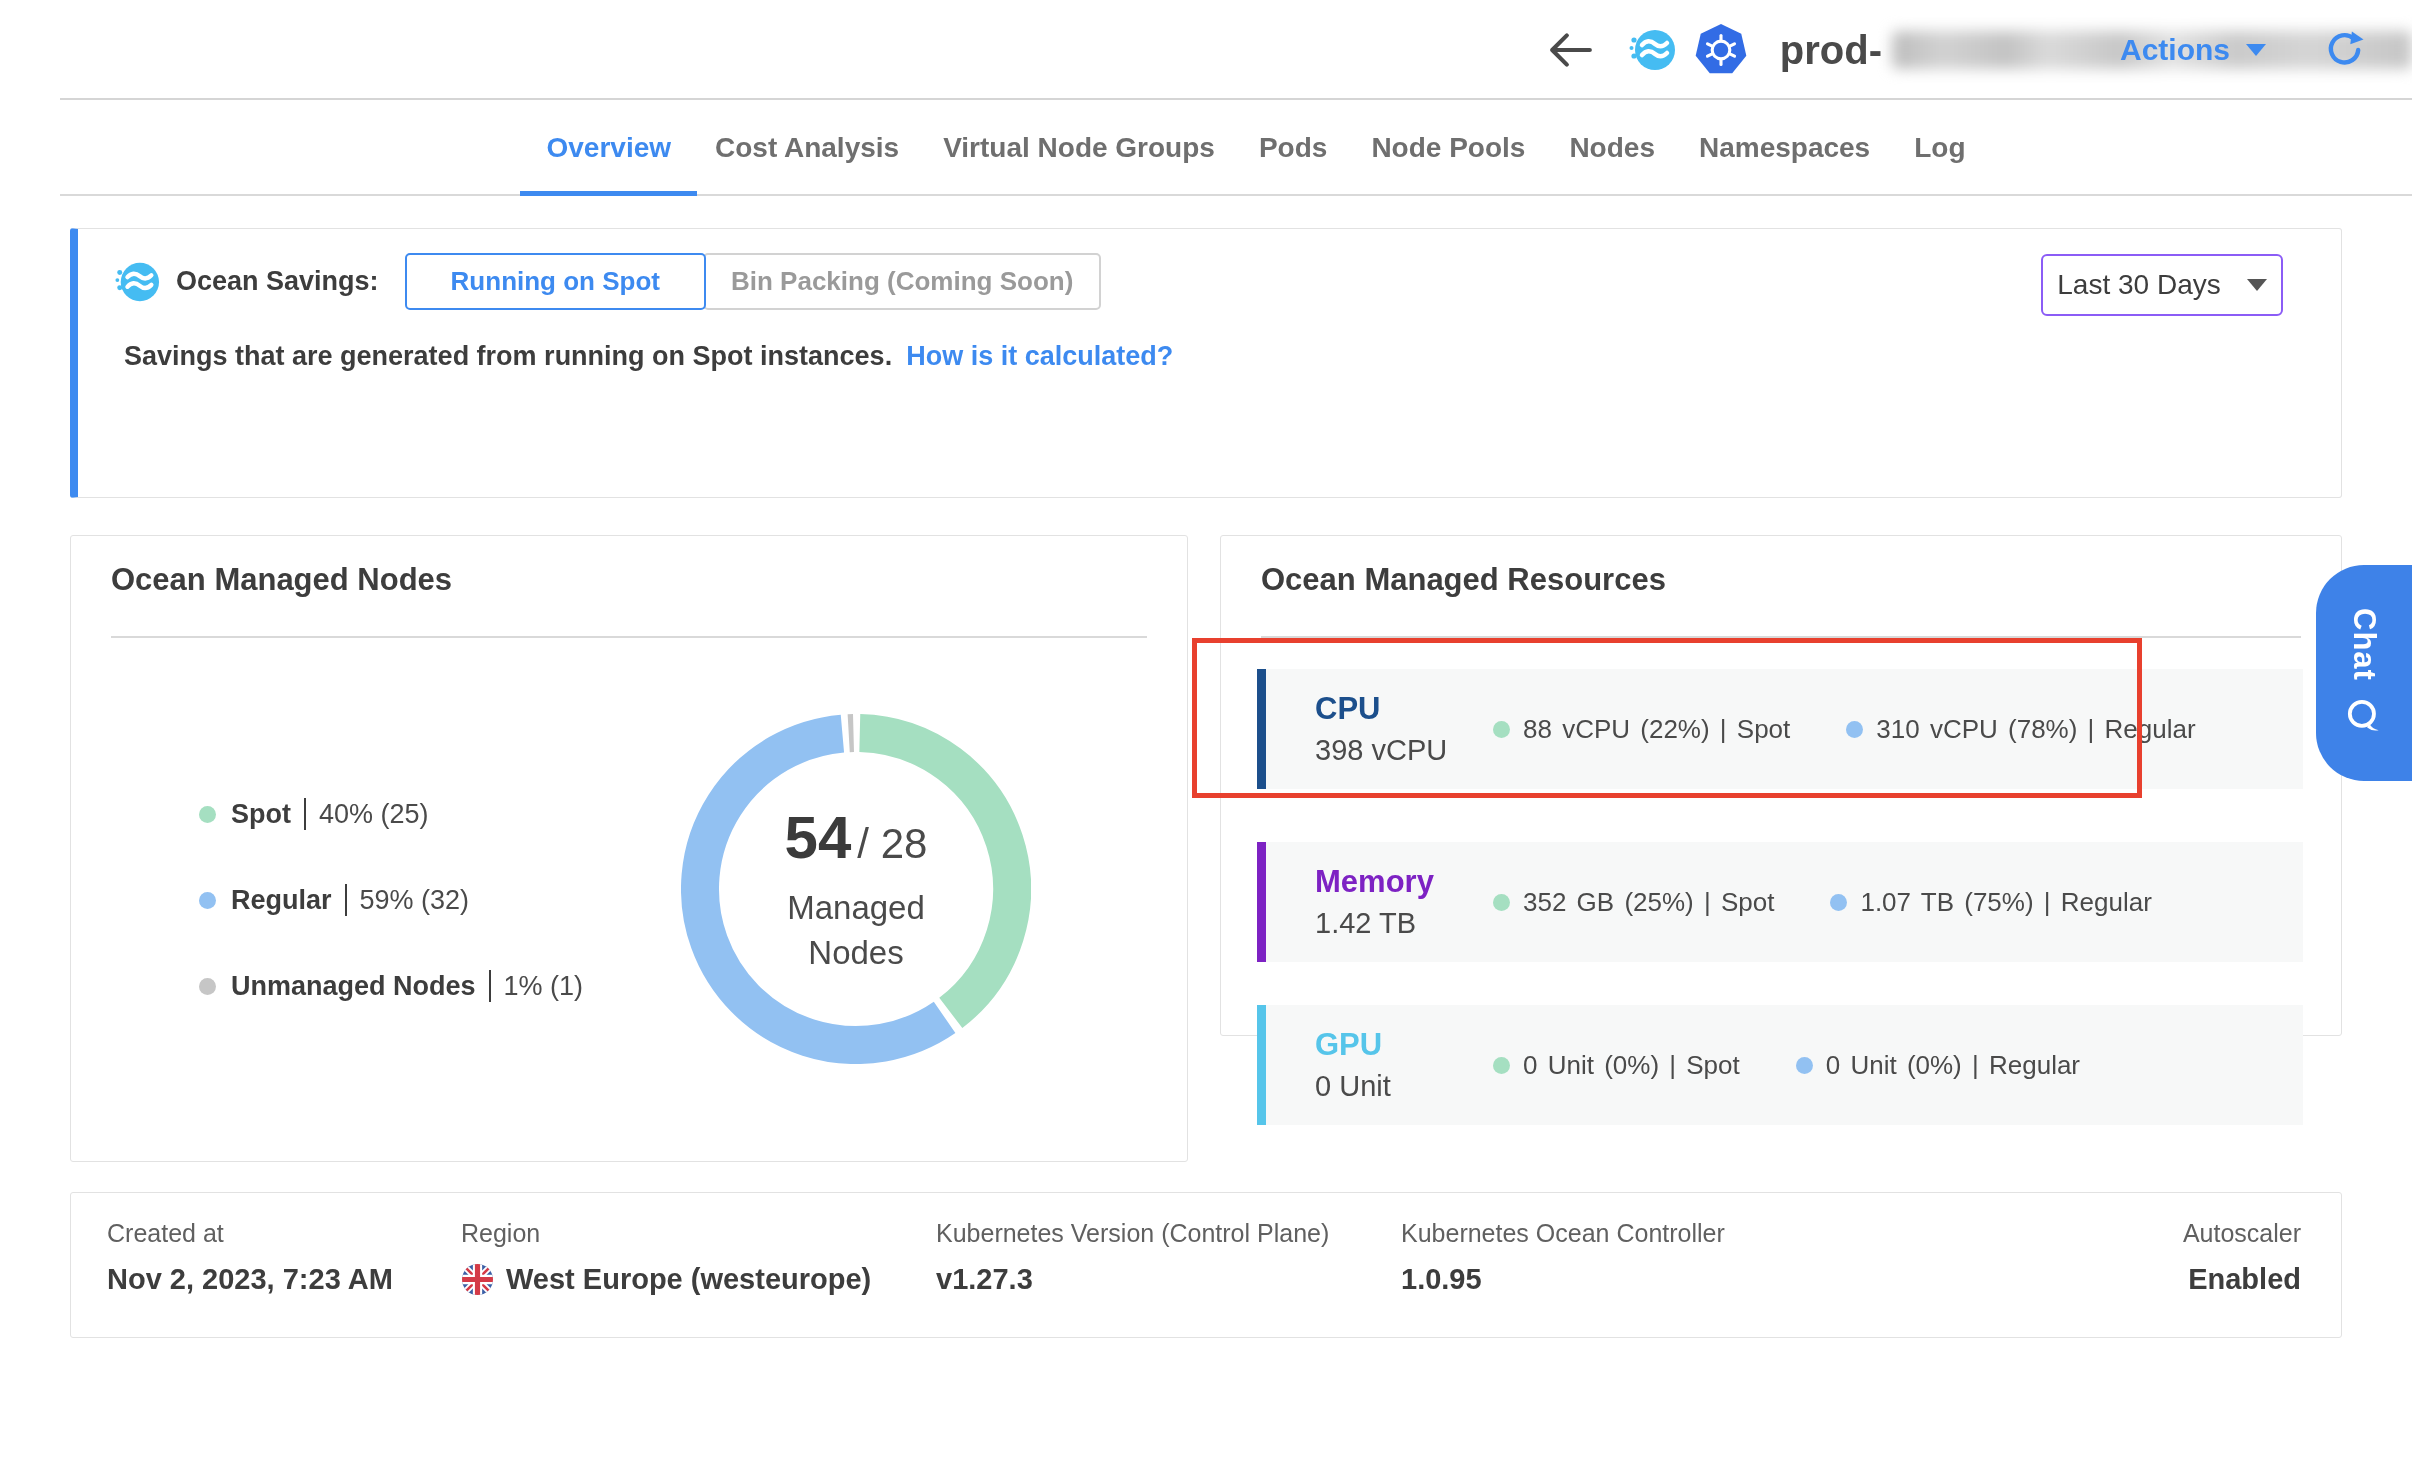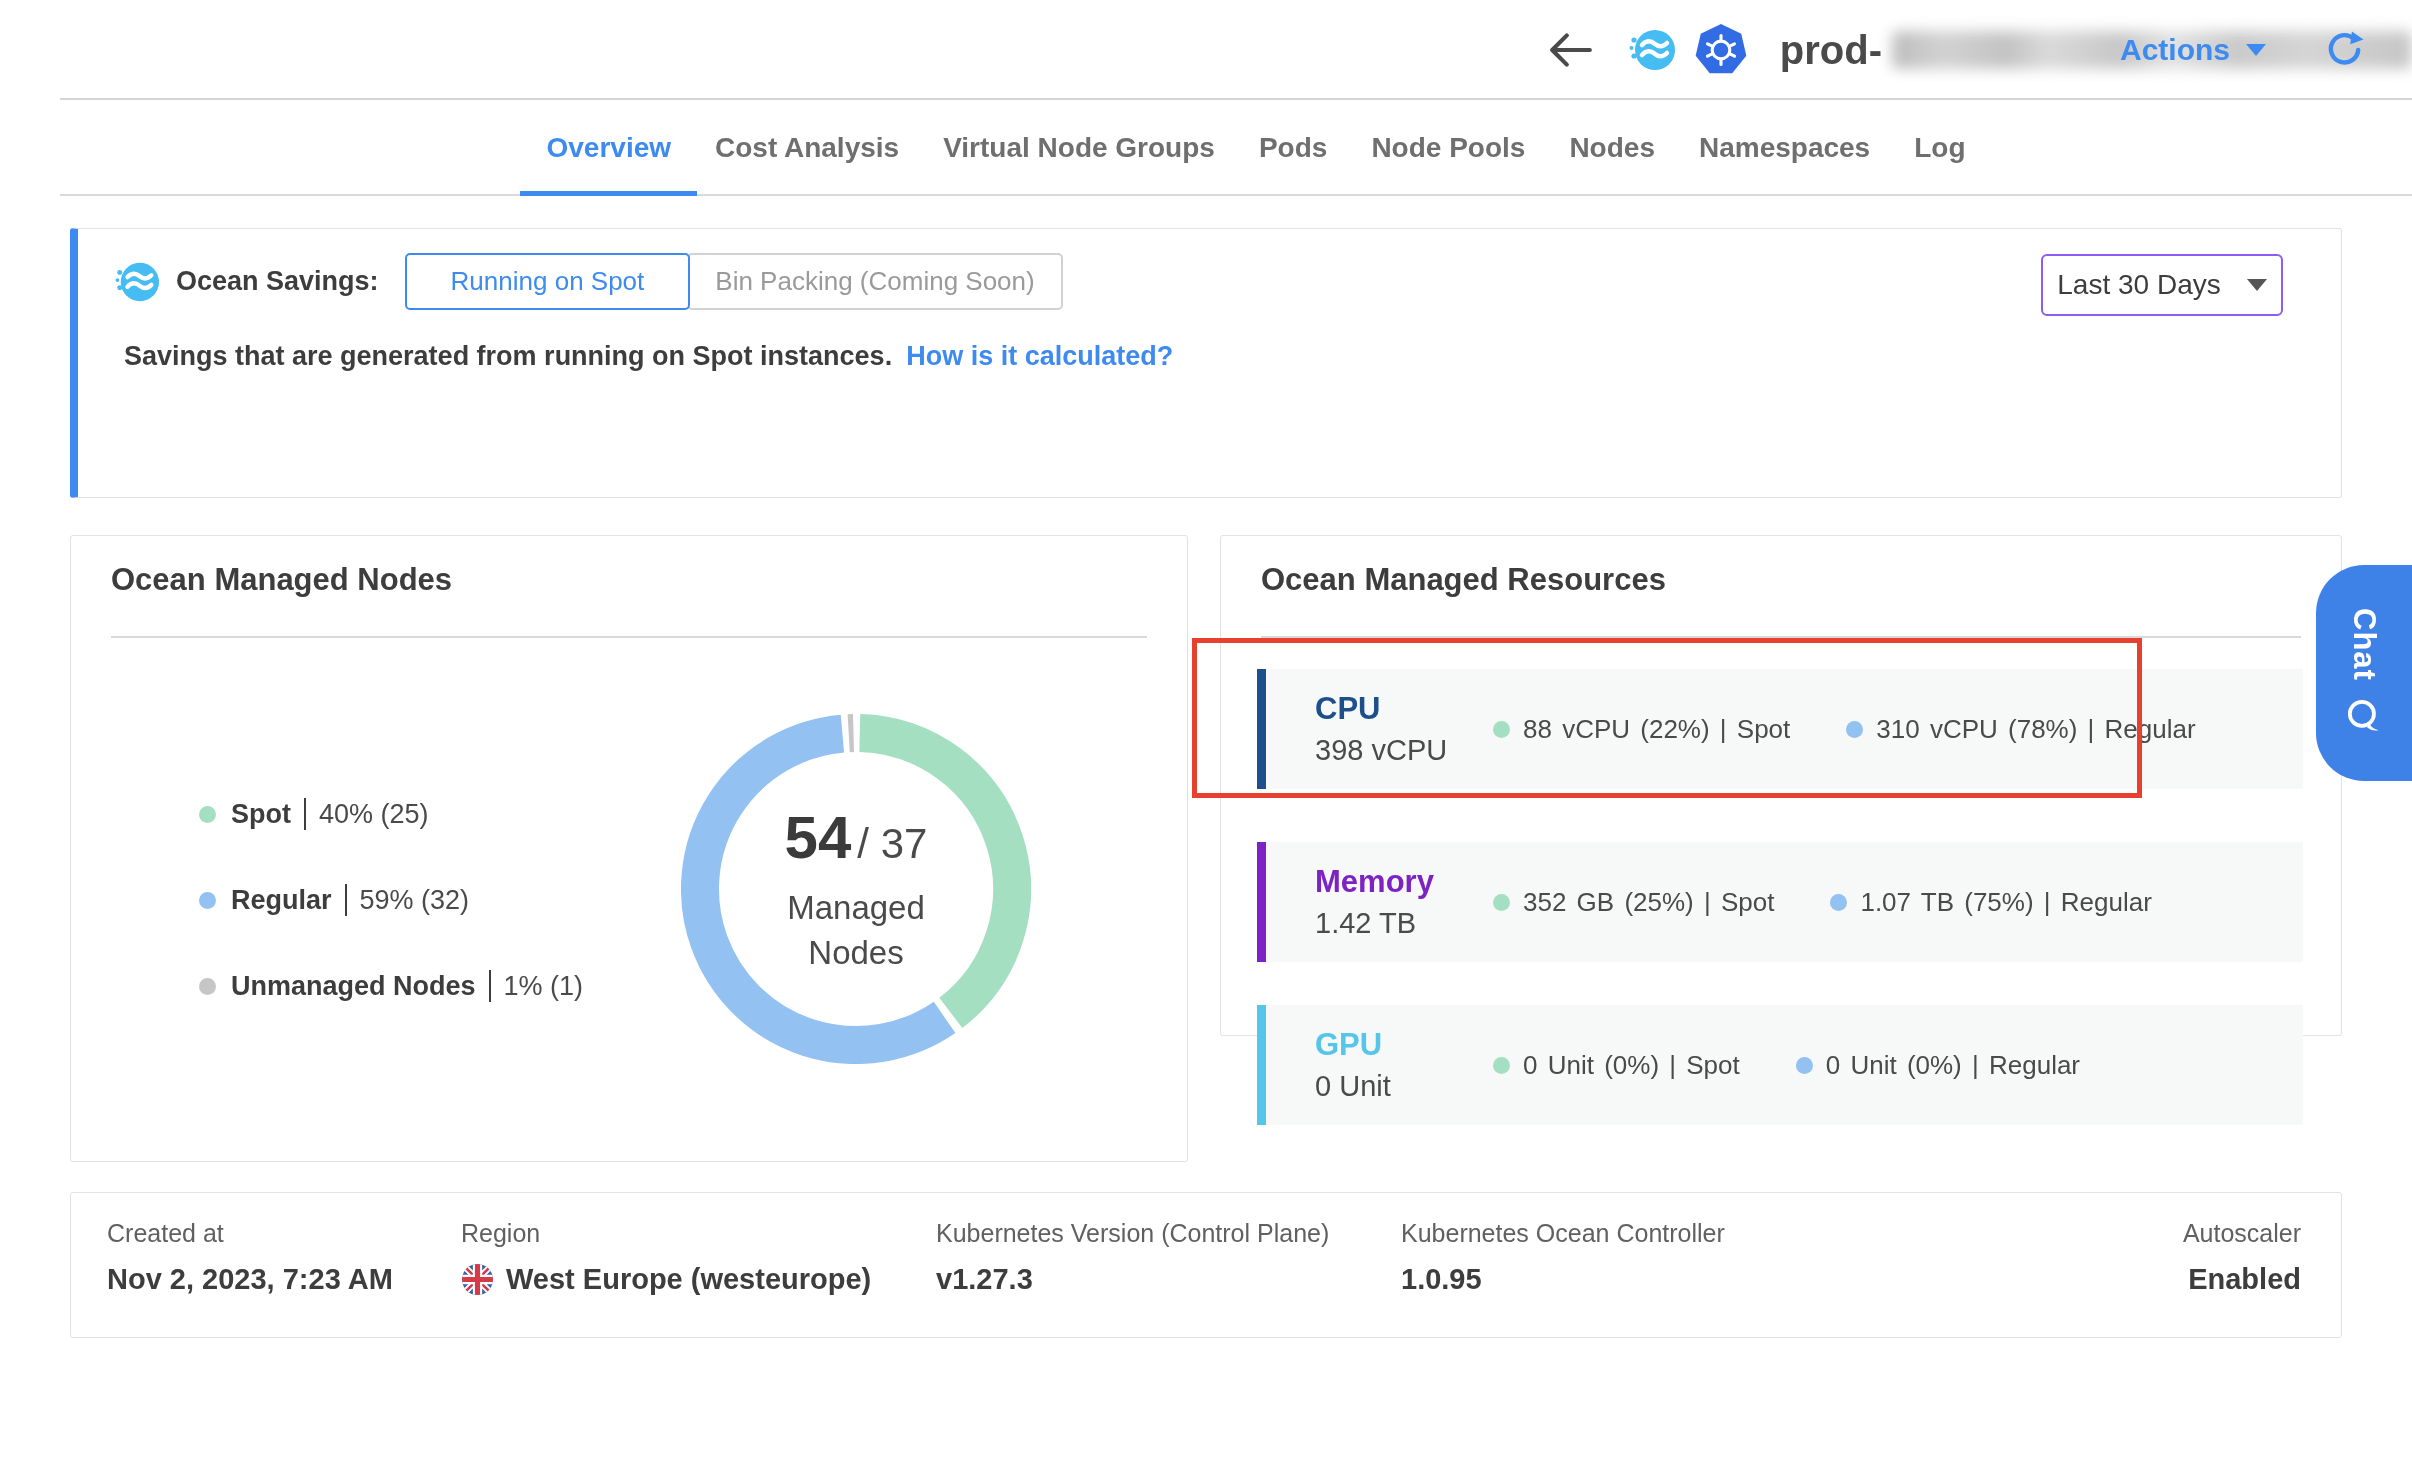--- a/index.html
+++ b/index.html
@@ -28,21 +28,21 @@
 
   
   .card { position:absolute; background:#fff; border:1px solid #e2e2e2; border-radius:3px; }
   .card-title { position:absolute; top:26px; left:40px; font-size:31px; font-weight:700; color:#3d3d3d; }
   .card-divider { position:absolute; top:100px; left:40px; right:40px; height:2px; background:#d9d9d9; }
 
   
   .savings-card { left:70px; top:228px; width:2272px; height:270px; border-left:8px solid #3d8af0; }
   .savings-top { position:absolute; top:24px; left:36px; display:flex; align-items:center; }
   .savings-label { font-size:27px; font-weight:700; color:#3d3d3d; margin:0 26px 0 16px; }
-  .seg-btn { font-size:26px; font-weight:400; padding:11px 44px; background:#fff; border-radius:5px; cursor:pointer; white-space:nowrap; }
+  .seg-btn { font-size:26px; font-weight:700; padding:11px 44px; background:#fff; border-radius:5px; cursor:pointer; white-space:nowrap; }
   .seg-btn.active { color:#3d8af0; border:2px solid #3d8af0; position:relative; z-index:1; }
   .seg-btn.soon { color:#9a9a9a; border:2px solid #d2d2d2; margin-left:-3px; padding:11px 26px; }
   .period-select { position:absolute; top:25px; right:58px; width:242px; height:62px; border:2px solid #8b5cf6; border-radius:6px; display:flex; align-items:center; justify-content:center; gap:26px; font-size:28px; color:#3d3d3d; cursor:pointer; background:#fff; }
   .caret-dark { width:0; height:0; border-left:10px solid transparent; border-right:10px solid transparent; border-top:12px solid #555; }
   .savings-desc { position:absolute; top:112px; left:46px; font-size:27px; font-weight:700; color:#3d3d3d; }
   .savings-link { color:#3d8af0; margin-left:14px; cursor:pointer; }
   .savings-stats { position:absolute; top:158px; left:44px; display:flex; align-items:flex-start; }
   .stat-block { display:flex; flex-direction:column; }
   .stat-value { font-size:48px; font-weight:700; color:#4a4a4a; line-height:1.15; }
   .stat-label { font-size:26px; color:#5f5f5f; margin-top:2px; }
@@ -199,21 +199,21 @@
       </div>
     </div>
     <div class="donut-wrap">
       <svg id="donut-svg" width="350" height="350" viewBox="0 0 350 350">
           <path d="M 178.8,19.0 A 156,156 0 0 1 269.8,298.9" fill="none" stroke="#a5dfc1" stroke-width="38"></path>
           <path d="M 263.6,303.4 A 156,156 0 1 1 161.4,19.6" fill="none" stroke="#92c1f2" stroke-width="38"></path>
           <path d="M 167.7,19.2 A 156,156 0 0 1 172.5,19.0" fill="none" stroke="#c6c6c6" stroke-width="38"></path>
         </svg>
       <div class="donut-center">
         <div class="donut-count">
-          <span>54</span><span class="donut-total">/ 37</span>
+          <span>54</span><span class="donut-total">/ 28</span>
         </div>
         <div class="donut-label">Managed
 Nodes</div>
       </div>
     </div>
   </div>
 
   <div class="card res-card">
     <div class="card-title">Ocean Managed Resources</div>
     <div class="card-divider"></div>

